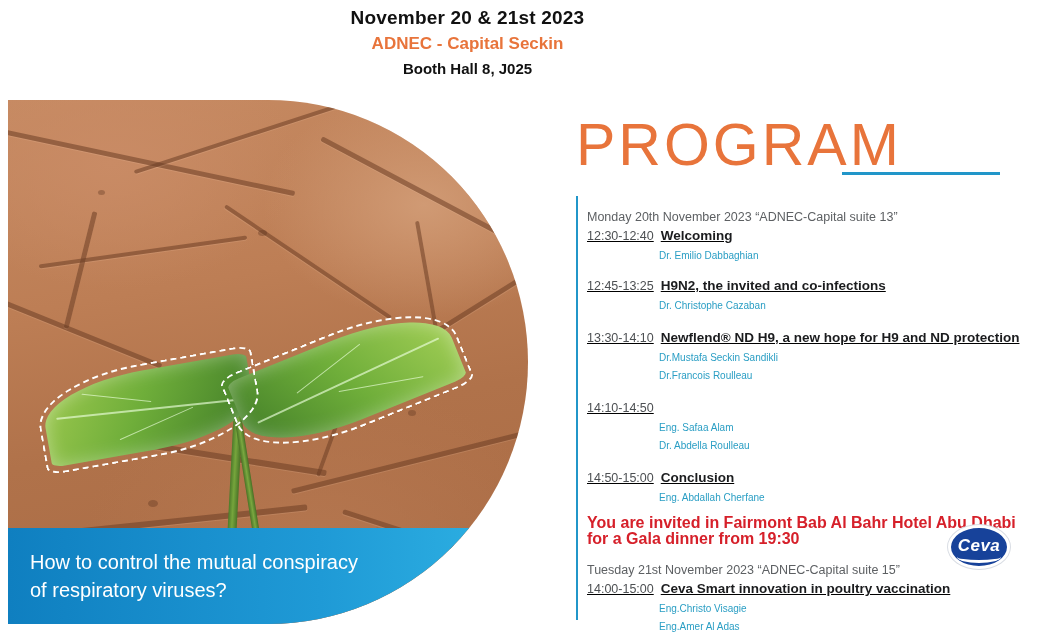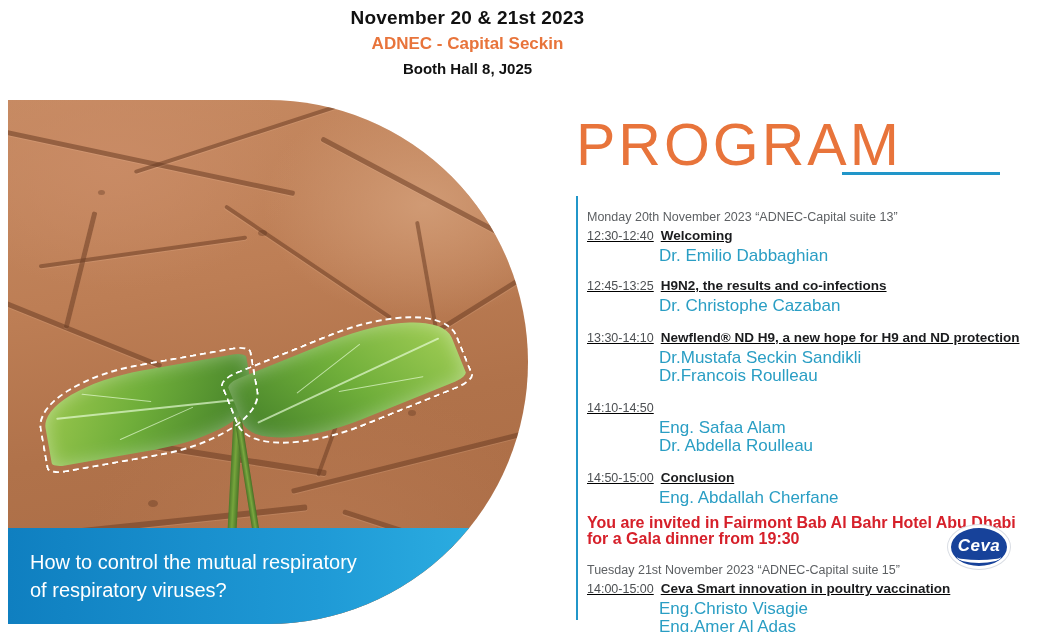--- a/index.html
+++ b/index.html
@@ -228,21 +228,21 @@
   .slot-topic {
     font-size: 13.5px;
     color: #1b1c1e;
     font-weight: 600;
   }
   .speakers {
     margin-left: 72px;
     margin-top: 2px;
   }
   .speaker {
-    font-size: 17px;
+    font-size: 10px;
     color: #2a9ec4;
     line-height: 18px;
   }
   .gala {
     font-size: 16px;
     color: #d6202a;
     font-weight: bold;
     line-height: 16px;
     margin: 6px 0 14px 0;
   }
@@ -330,21 +330,21 @@
     <div class="leaf leaf-right">
       <div class="vein" style="left:14px;top:42px;width:200px;transform:rotate(-3deg);"></div>
       <div class="vein" style="left:60px;top:24px;width:80px;transform:rotate(-16deg);height:1px;"></div>
       <div class="vein" style="left:100px;top:58px;width:86px;transform:rotate(12deg);height:1px;"></div>
     </div>
     <div class="dashed-left"></div>
     <div class="dashed-right"></div>
 
     <div class="caption-band"></div>
     <div class="caption-text">
-      <div>How to control the mutual respiratory</div>
+      <div>How to control the mutual conspiracy</div>
       <div>of respiratory viruses?</div>
     </div>
   </div>
 
   <div class="program-panel">
     <div class="program-title">PROGRAM</div>
   </div>
   <div class="title-rule"></div>
   <div class="vrule"></div>
 
@@ -359,21 +359,21 @@
           <span class="slot-topic">Welcoming</span>
         </div>
         <div class="speakers">
           <div class="speaker">Dr. Emilio Dabbaghian</div>
         </div>
       </div>
 
       <div class="slot">
         <div class="slot-main">
           <span class="slot-time">12:45-13:25</span>
-          <span class="slot-topic">H9N2, the results and co-infections</span>
+          <span class="slot-topic">H9N2, the invited and co-infections</span>
         </div>
         <div class="speakers">
           <div class="speaker">Dr. Christophe Cazaban</div>
         </div>
       </div>
 
       <div class="slot">
         <div class="slot-main">
           <span class="slot-time">13:30-14:10</span>
           <span class="slot-topic">Newflend® ND H9, a new hope for H9 and ND protection</span>

